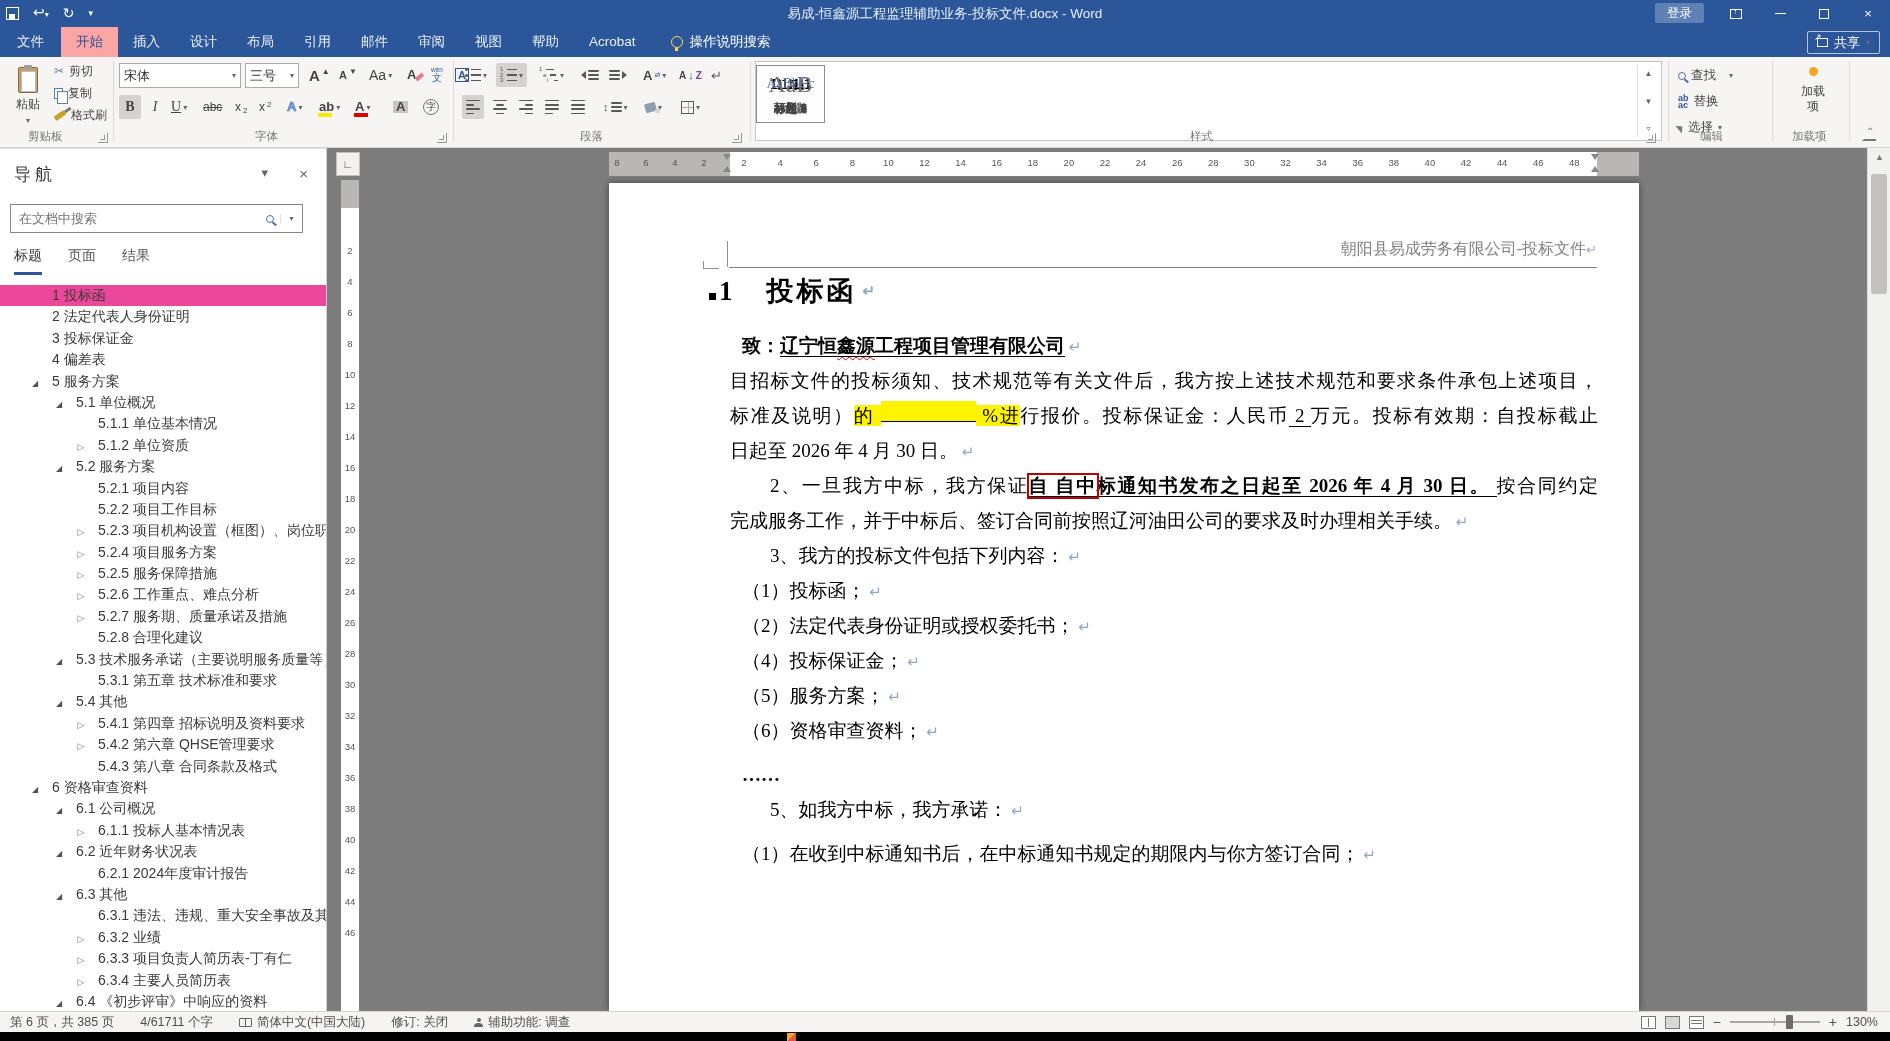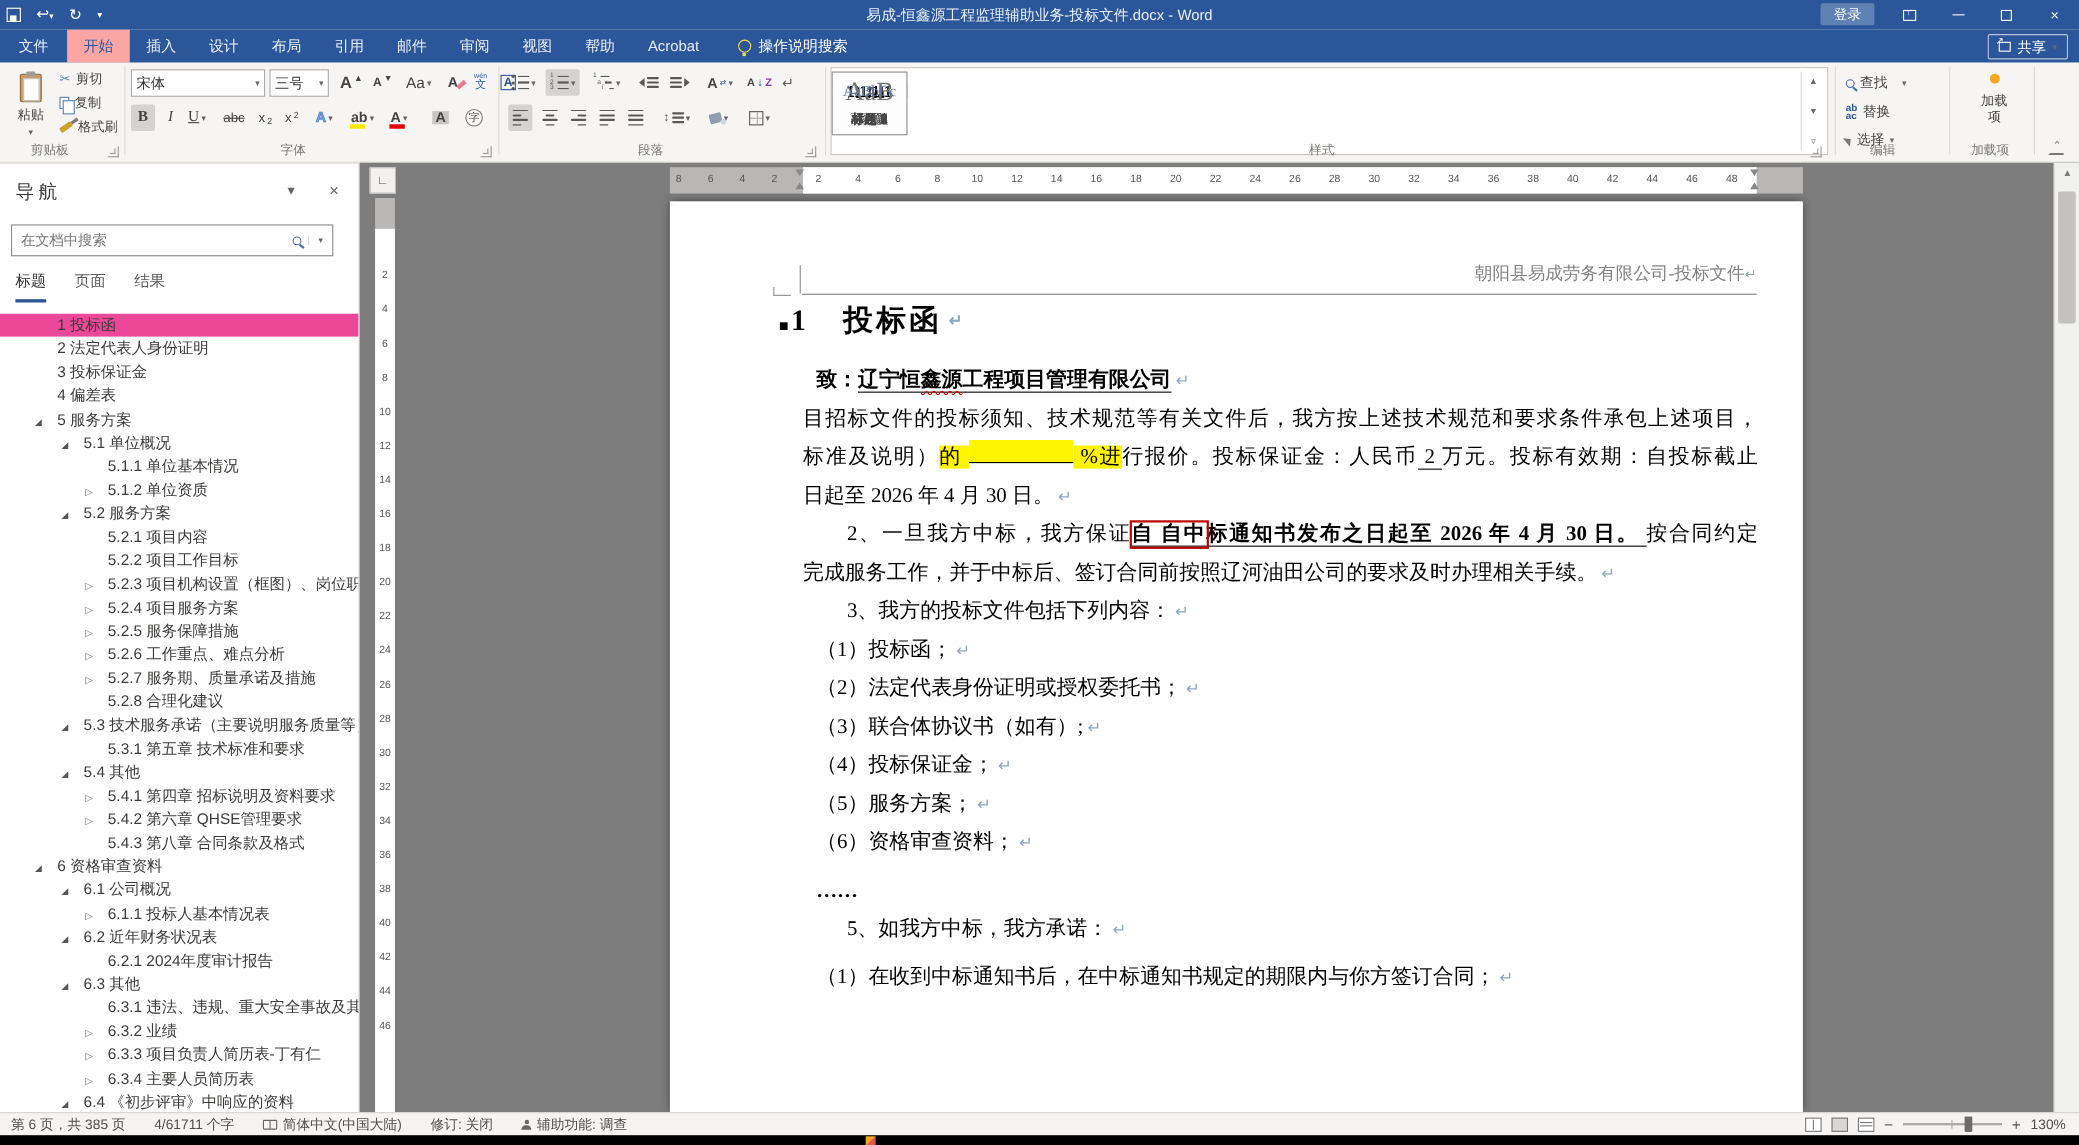--- a/index.html
+++ b/index.html
@@ -844,21 +844,20 @@
       <div class="pbody">
         <div class="dl ind1"><span class="b">致：</span><span class="b u">辽宁恒</span><span class="b u sq">鑫源</span><span class="b u">工程项目管理有限公司</span><span class="mark"> ↵</span></div>
           <div class="dl fill ind0"><span>目招标文件的投标须知、技术规范等有关文件后，我方按上述技术规范和要求条件承包上述项目，</span></div>
           <div class="dl fill ind0"><span>标准及说明）</span><span class="hl">的 </span><span class="hl blank"></span><span class="hl"> %进</span><span>行报价。投标保证金：人民币</span><span class="u"> 2 </span><span>万元。投标有效期：自投标截止</span></div>
           <div class="dl ind0"><span>日起至 2026 年 4 月 30 日。</span><span class="mark"> ↵</span></div>
           <div class="dl fill ind2"><span>2、一旦我方中标，我方保证</span><span class="b u box">自 自中</span><span class="b u">标通知书发布之日起至 2026 年 4 月 30 日。 </span><span>按合同约定</span></div>
           <div class="dl ind0"><span>完成服务工作，并于中标后、签订合同前按照辽河油田公司的要求及时办理相关手续。</span><span class="mark"> ↵</span></div>
           <div class="dl ind2"><span>3、我方的投标文件包括下列内容：</span><span class="mark"> ↵</span></div>
           <div class="dl ind1"><span>（1）投标函；</span><span class="mark"> ↵</span></div>
           <div class="dl ind1"><span>（2）法定代表身份证明或授权委托书；</span><span class="mark"> ↵</span></div>
-          <div class="dl ind1"><span>（3）联合体协议书（如有）;</span><span class="mark"> ↵</span></div>
           <div class="dl ind1"><span>（4）投标保证金；</span><span class="mark"> ↵</span></div>
           <div class="dl ind1"><span>（5）服务方案；</span><span class="mark"> ↵</span></div>
           <div class="dl ind1"><span>（6）资格审查资料；</span><span class="mark"> ↵</span></div>
           <div class="dl mt ind1"><span class="b">……</span></div>
           <div class="dl ind2"><span>5、如我方中标，我方承诺：</span><span class="mark"> ↵</span></div>
           <div class="dl mt ind1"><span>（1）在收到中标通知书后，在中标通知书规定的期限内与你方签订合同；</span><span class="mark"> ↵</span></div>
       </div>
     </div>
 
     <div class="vscroll">

